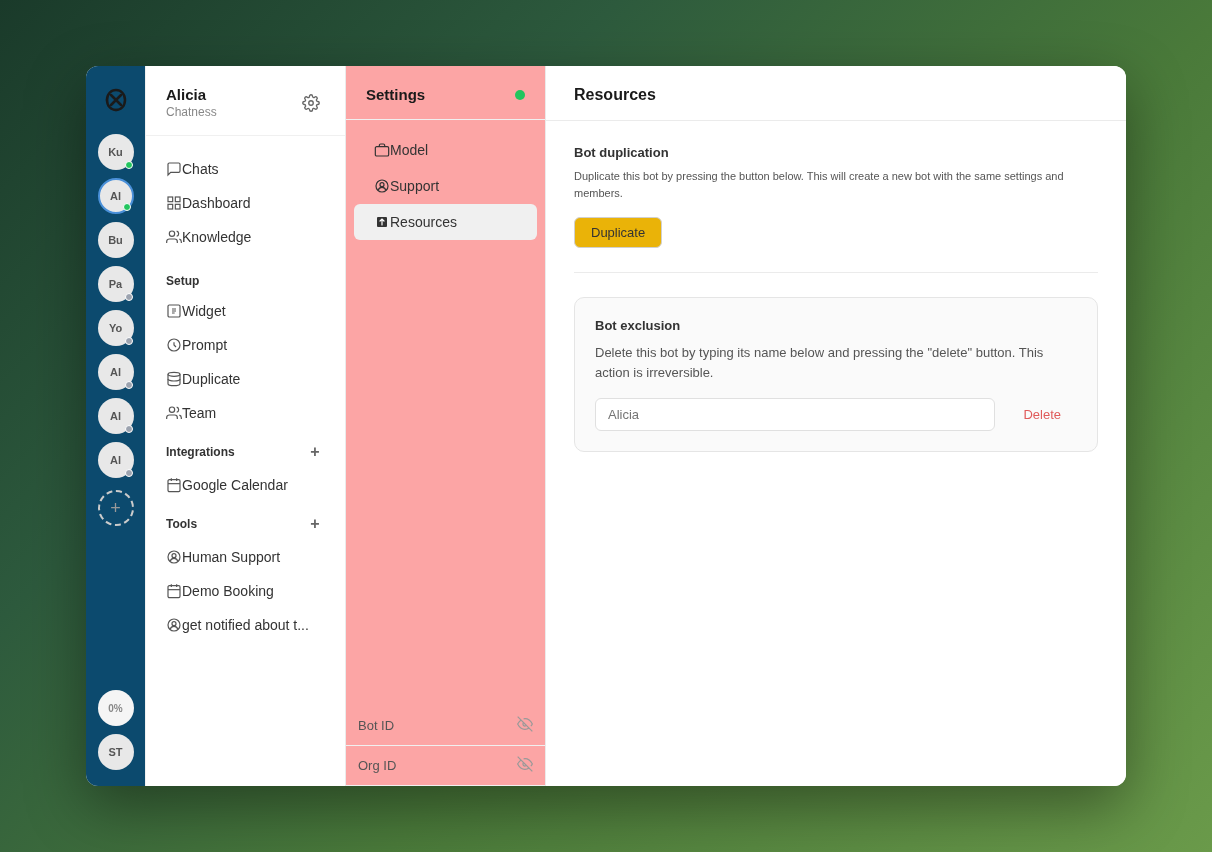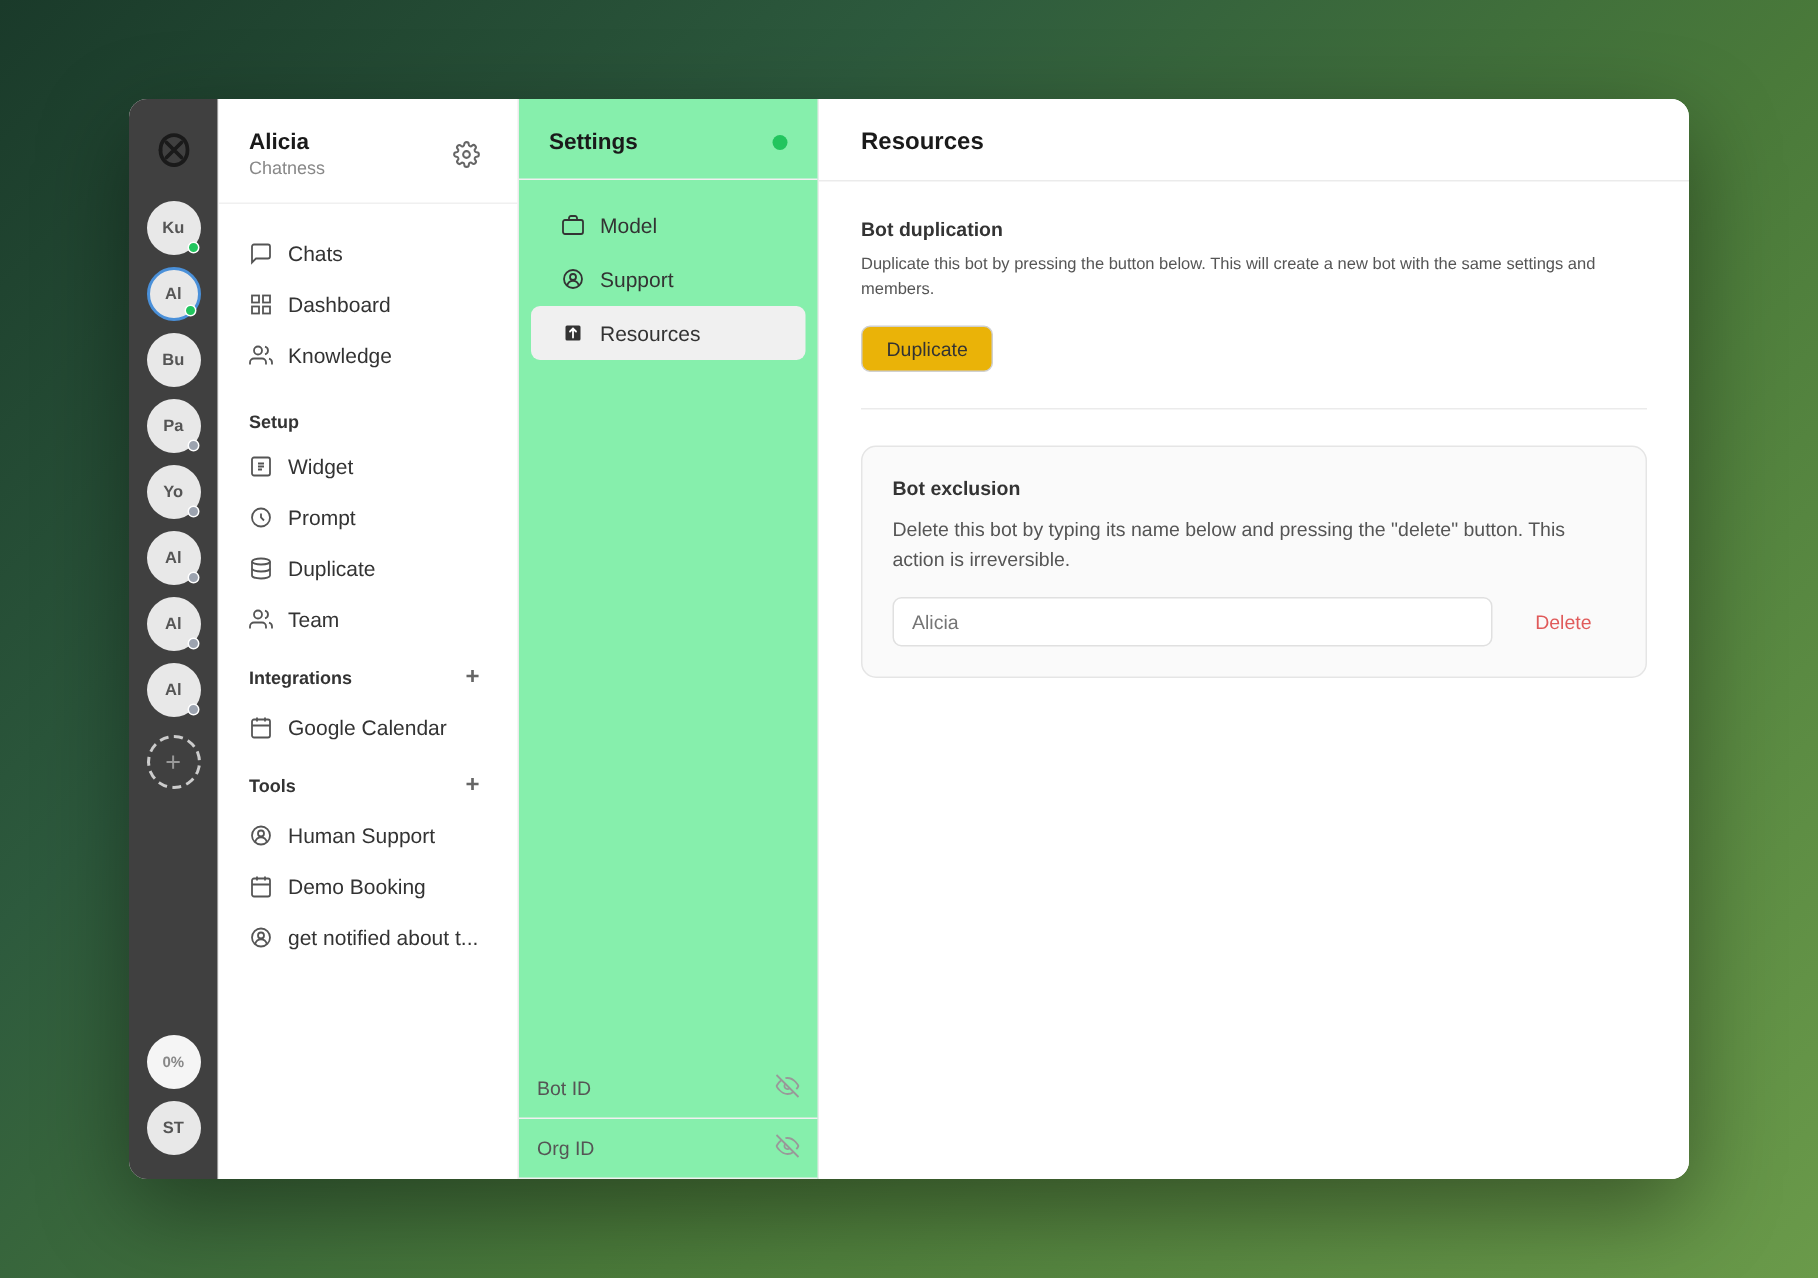--- a/index.html
+++ b/index.html
@@ -28,21 +28,21 @@
       background: #fff;
       border-radius: 12px;
       display: flex;
       overflow: hidden;
       box-shadow: 0 20px 60px rgba(0,0,0,0.4);
     }
 
     
     .icon-sidebar {
       width: 60px;
-      background: #404040;
+      background: #0c4a6e;
       border-right: 1px solid #f0f0f0;
       display: flex;
       flex-direction: column;
       align-items: center;
       padding: 16px 0;
       gap: 8px;
     }
     .logo {
       width: 36px;
       height: 36px;
@@ -138,21 +138,20 @@
       align-items: center;
       justify-content: center;
       color: #666;
     }
     .nav-section {
       padding: 16px 0 8px;
     }
     .nav-item {
       display: flex;
       align-items: center;
-      gap: 10px;
       padding: 9px 20px;
       cursor: pointer;
       font-size: 14px;
       color: #333;
       transition: background 0.15s;
     }
     .nav-item svg { color: #555; flex-shrink: 0; }
     .nav-section-title {
       padding: 12px 20px 6px;
       font-size: 12px;
@@ -169,21 +168,21 @@
       align-items: center;
       justify-content: center;
       cursor: pointer;
       color: #666;
       font-size: 16px;
     }
 
     
     .settings-panel {
       width: 200px;
-      background: #86efac;
+      background: #fca5a5;
       border-right: 1px solid #ebebeb;
       display: flex;
       flex-direction: column;
     }
     .settings-header {
       padding: 20px 20px 16px;
       display: flex;
       align-items: center;
       justify-content: space-between;
       border-bottom: 1px solid #f0f0f0;
@@ -198,21 +197,20 @@
       height: 10px;
       border-radius: 50%;
       background: #22c55e;
     }
     .settings-nav {
       padding: 12px 0;
     }
     .settings-nav-item {
       display: flex;
       align-items: center;
-      gap: 10px;
       padding: 10px 20px;
       cursor: pointer;
       font-size: 14px;
       color: #333;
       border-radius: 6px;
       margin: 0 8px;
     }
     .settings-nav-item.active {
       background: #f0f0f0;
       font-weight: 500;

